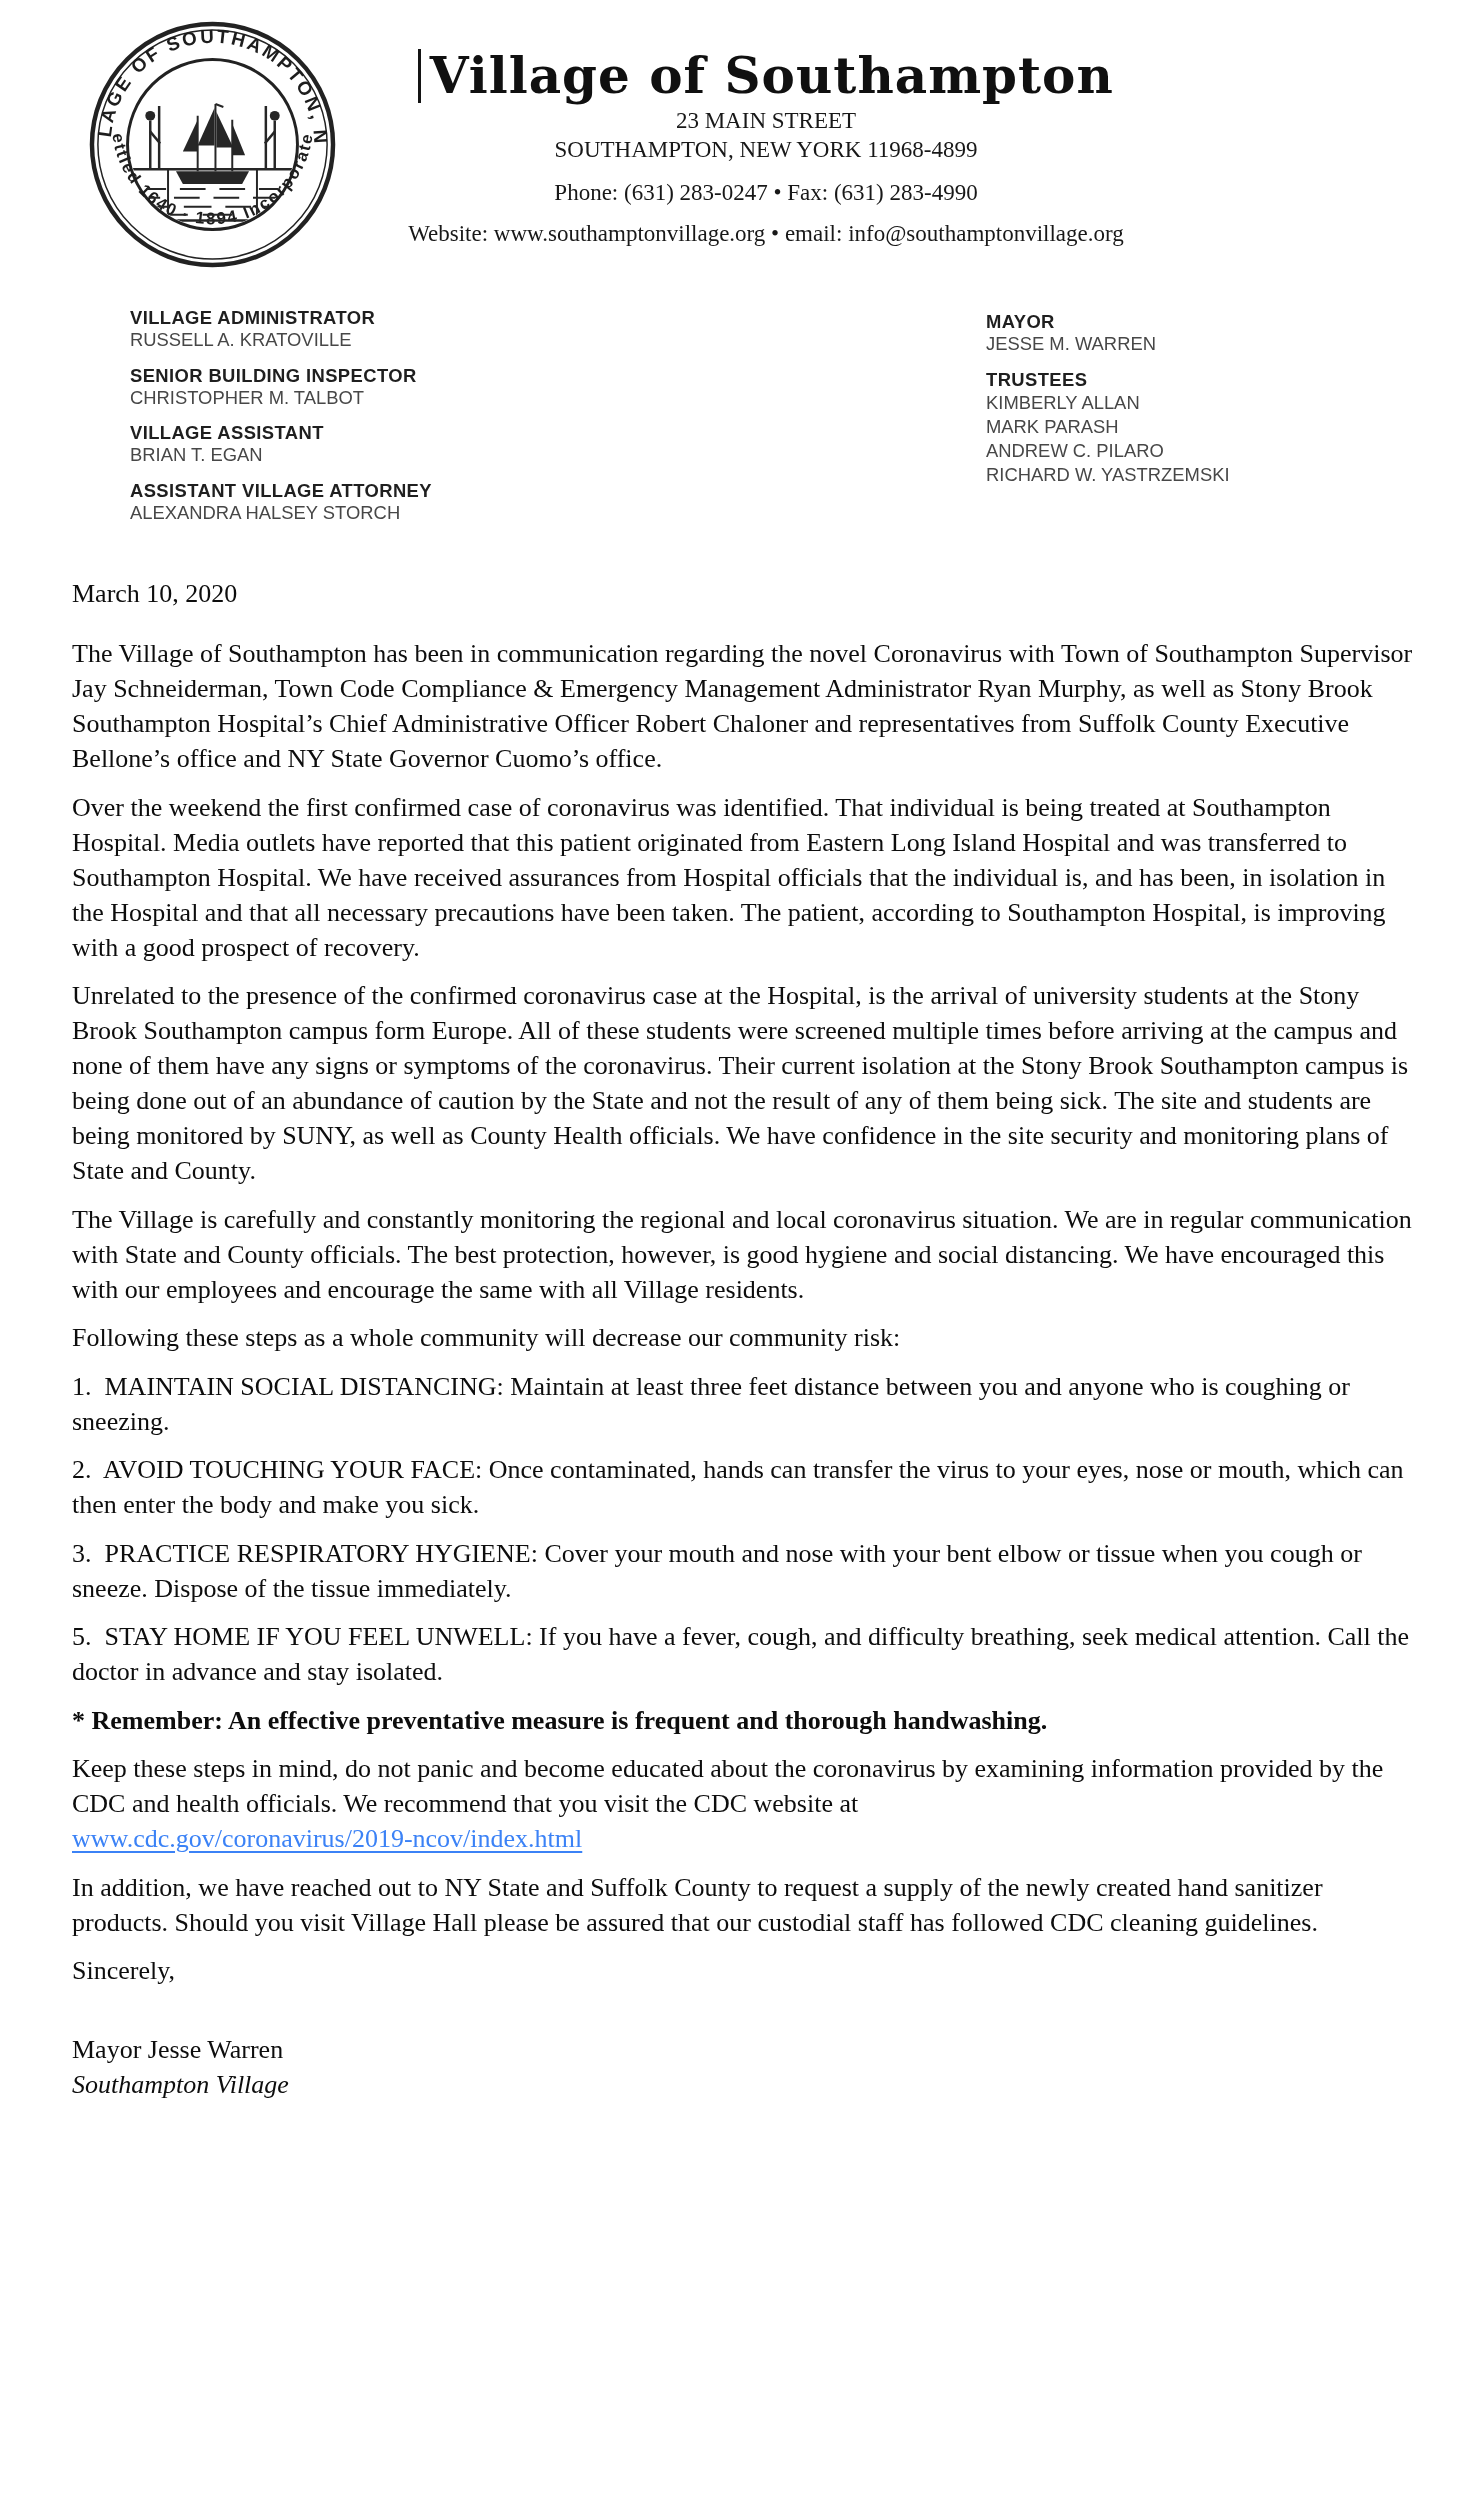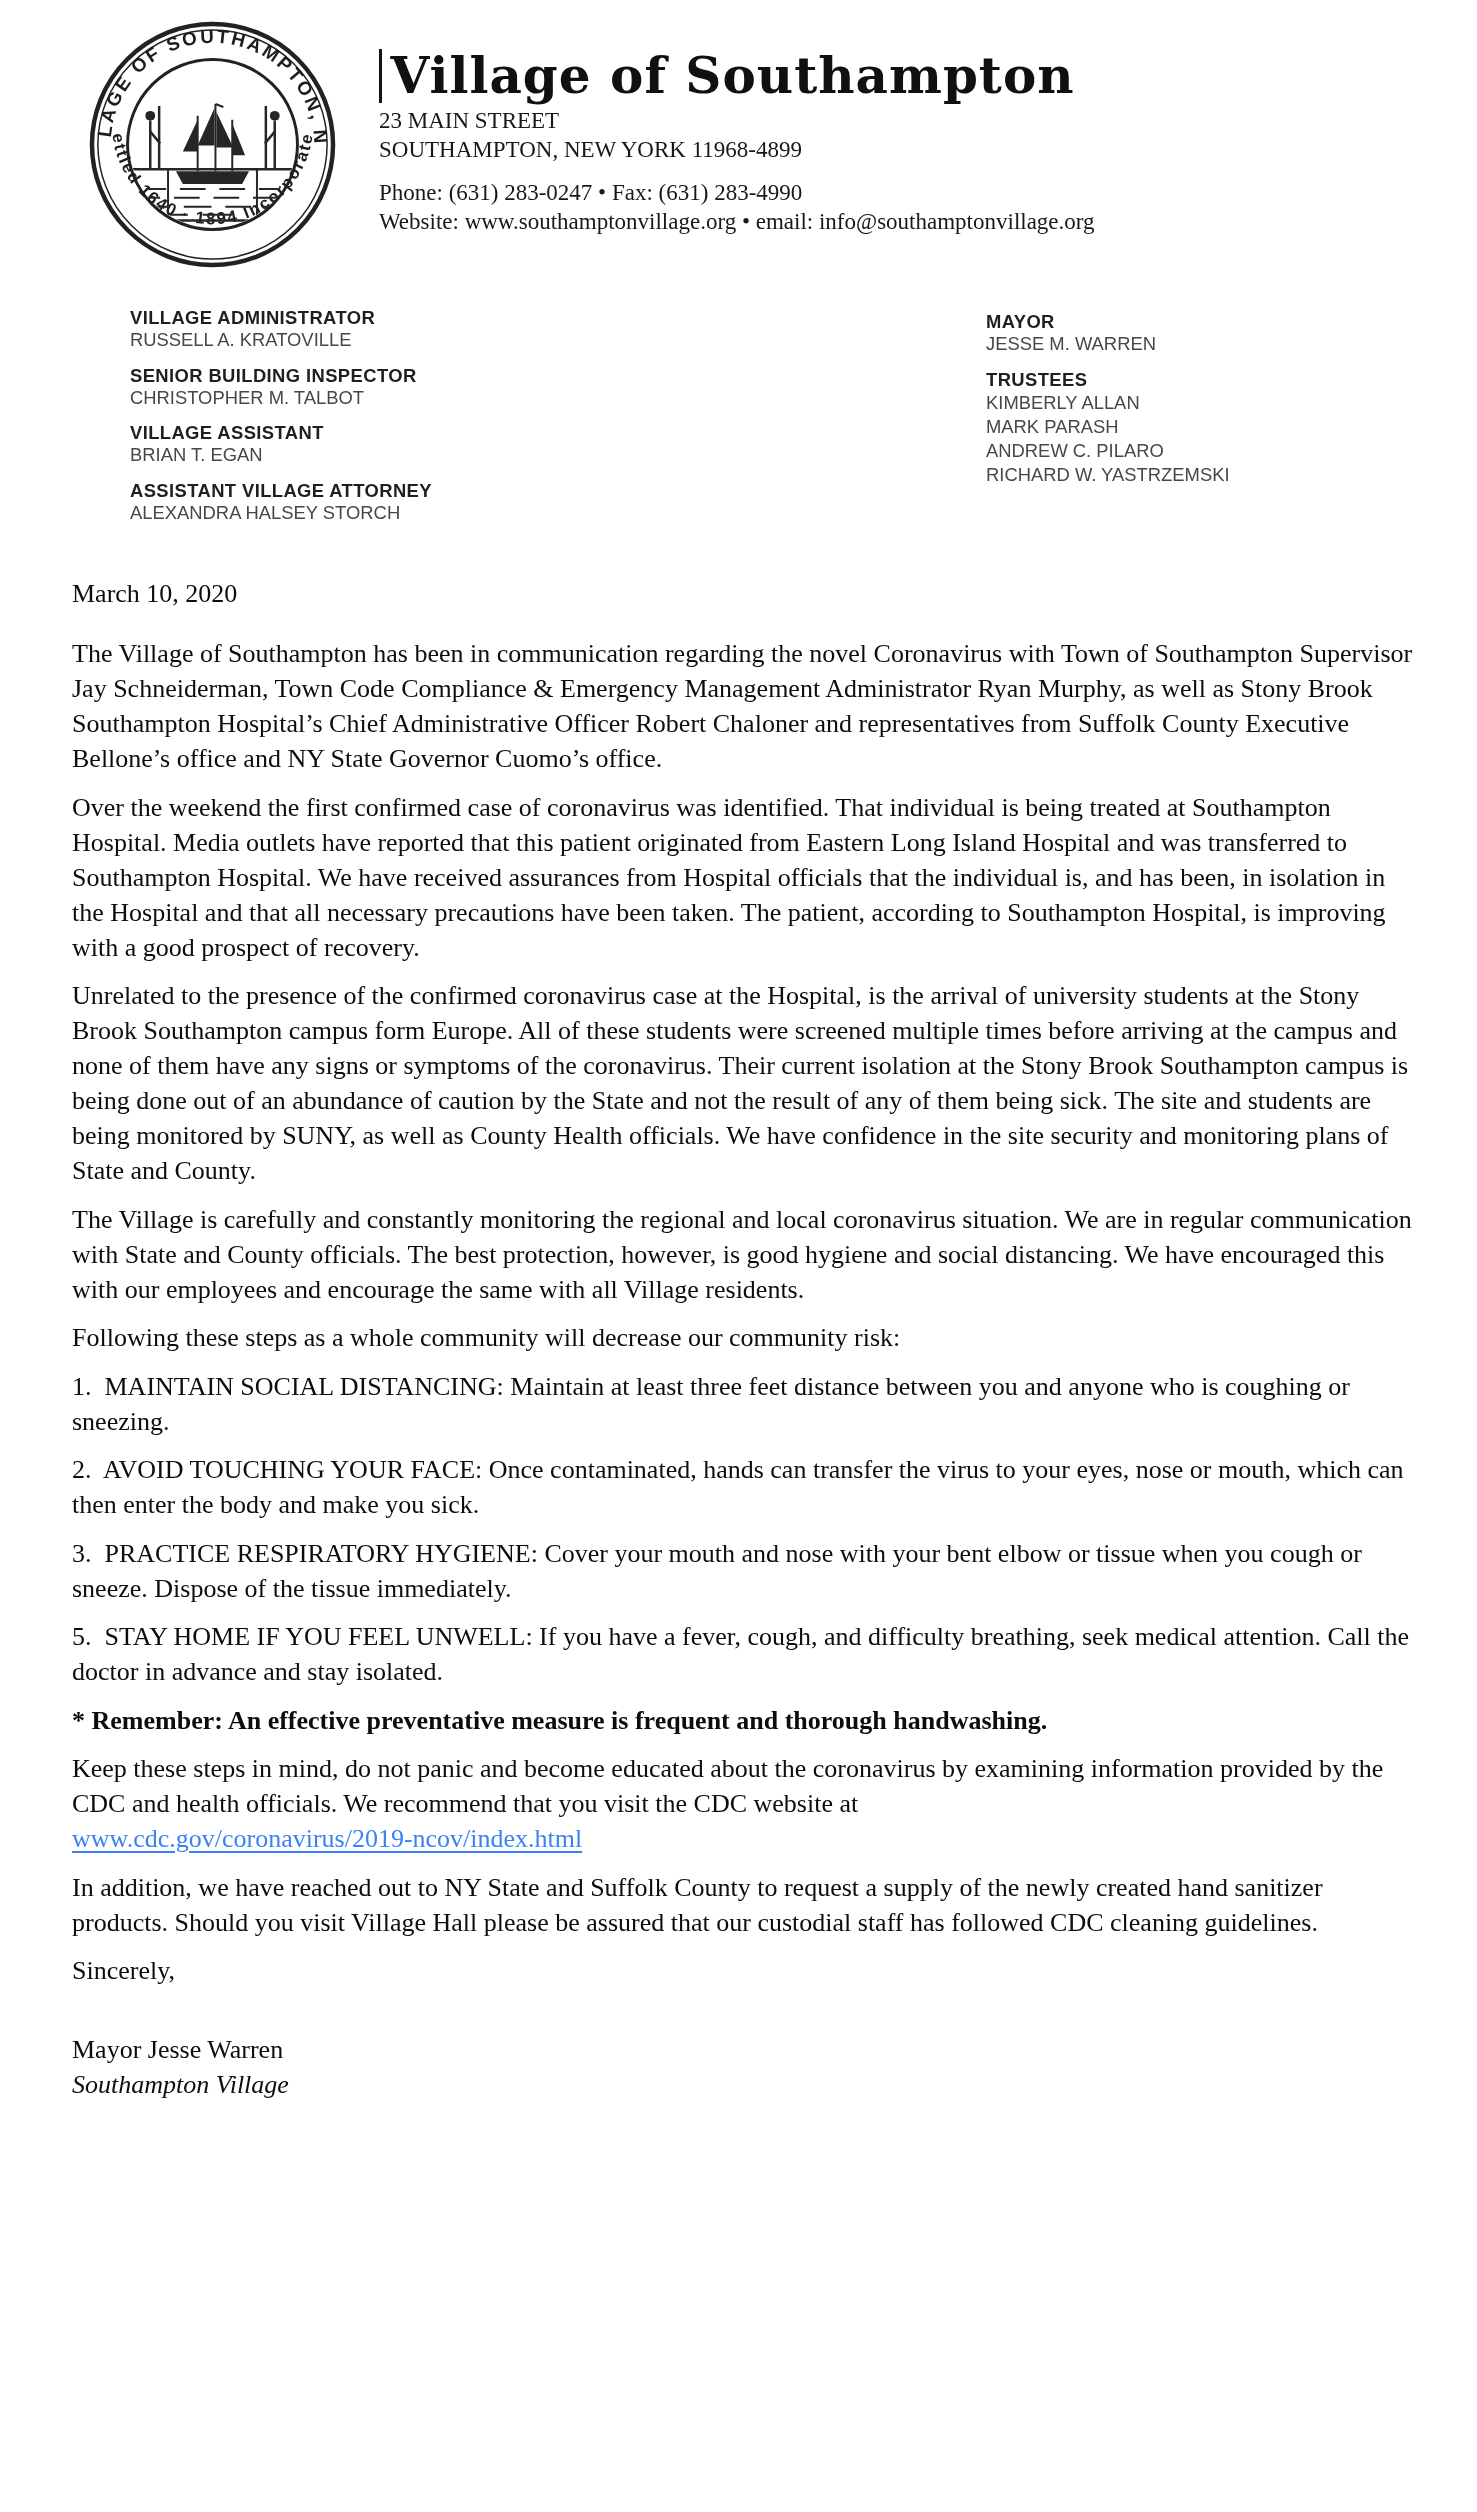--- a/index.html
+++ b/index.html
@@ -1,28 +1,28 @@
 <!DOCTYPE html>
 <html><head>
 <meta charset="utf-8">
 <style>
   html,body{margin:0;padding:0;background:#ffffff;}
   .page{position:relative;width:1477px;height:2512px;background:#fff;overflow:hidden;
         font-family:"Liberation Serif", serif;color:#0d0d0d;}
 
   
   .seal{position:absolute;left:89px;top:21px;width:247px;height:247px;}
-  .head-text{position:absolute;left:379px;top:46px;width:792px;}
+  .head-text{position:absolute;left:370px;top:46px;width:792px;text-align:center;}
   .org-row{white-space:nowrap;}
   .flourish{display:inline-block;width:2.9px;height:54px;background:#141414;
             margin-right:8.7px;vertical-align:-9.7px;}
   .org-name{display:inline-block;margin:0;font-family:"DejaVu Serif", serif;
             font-weight:700;font-size:50px;line-height:60px;letter-spacing:1px;color:#101010;}
   .addr{font-size:23px;line-height:29px;color:#181818;}
-  .contact{font-size:23px;line-height:29px;color:#181818;}
+  .contact{font-size:23px;line-height:29px;color:#181818;margin-top:12px;}
   .contact.first{margin-top:13.5px;}
 
   .off-col{position:absolute;font-family:"Liberation Sans", sans-serif;}
   .off-left{left:130px;top:307px;}
   .off-right{left:986px;top:311px;}
   .off-group{margin-bottom:13.5px;}
   .off-title{font-weight:700;font-size:18.4px;line-height:22px;letter-spacing:0.4px;color:#1f1f1f;}
   .off-name{font-weight:400;font-size:18.4px;line-height:22px;color:#474747;}
   .trustees-title{margin-top:11.6px;}
   .trustee-name{font-weight:400;font-size:18.4px;line-height:24px;color:#474747;}

